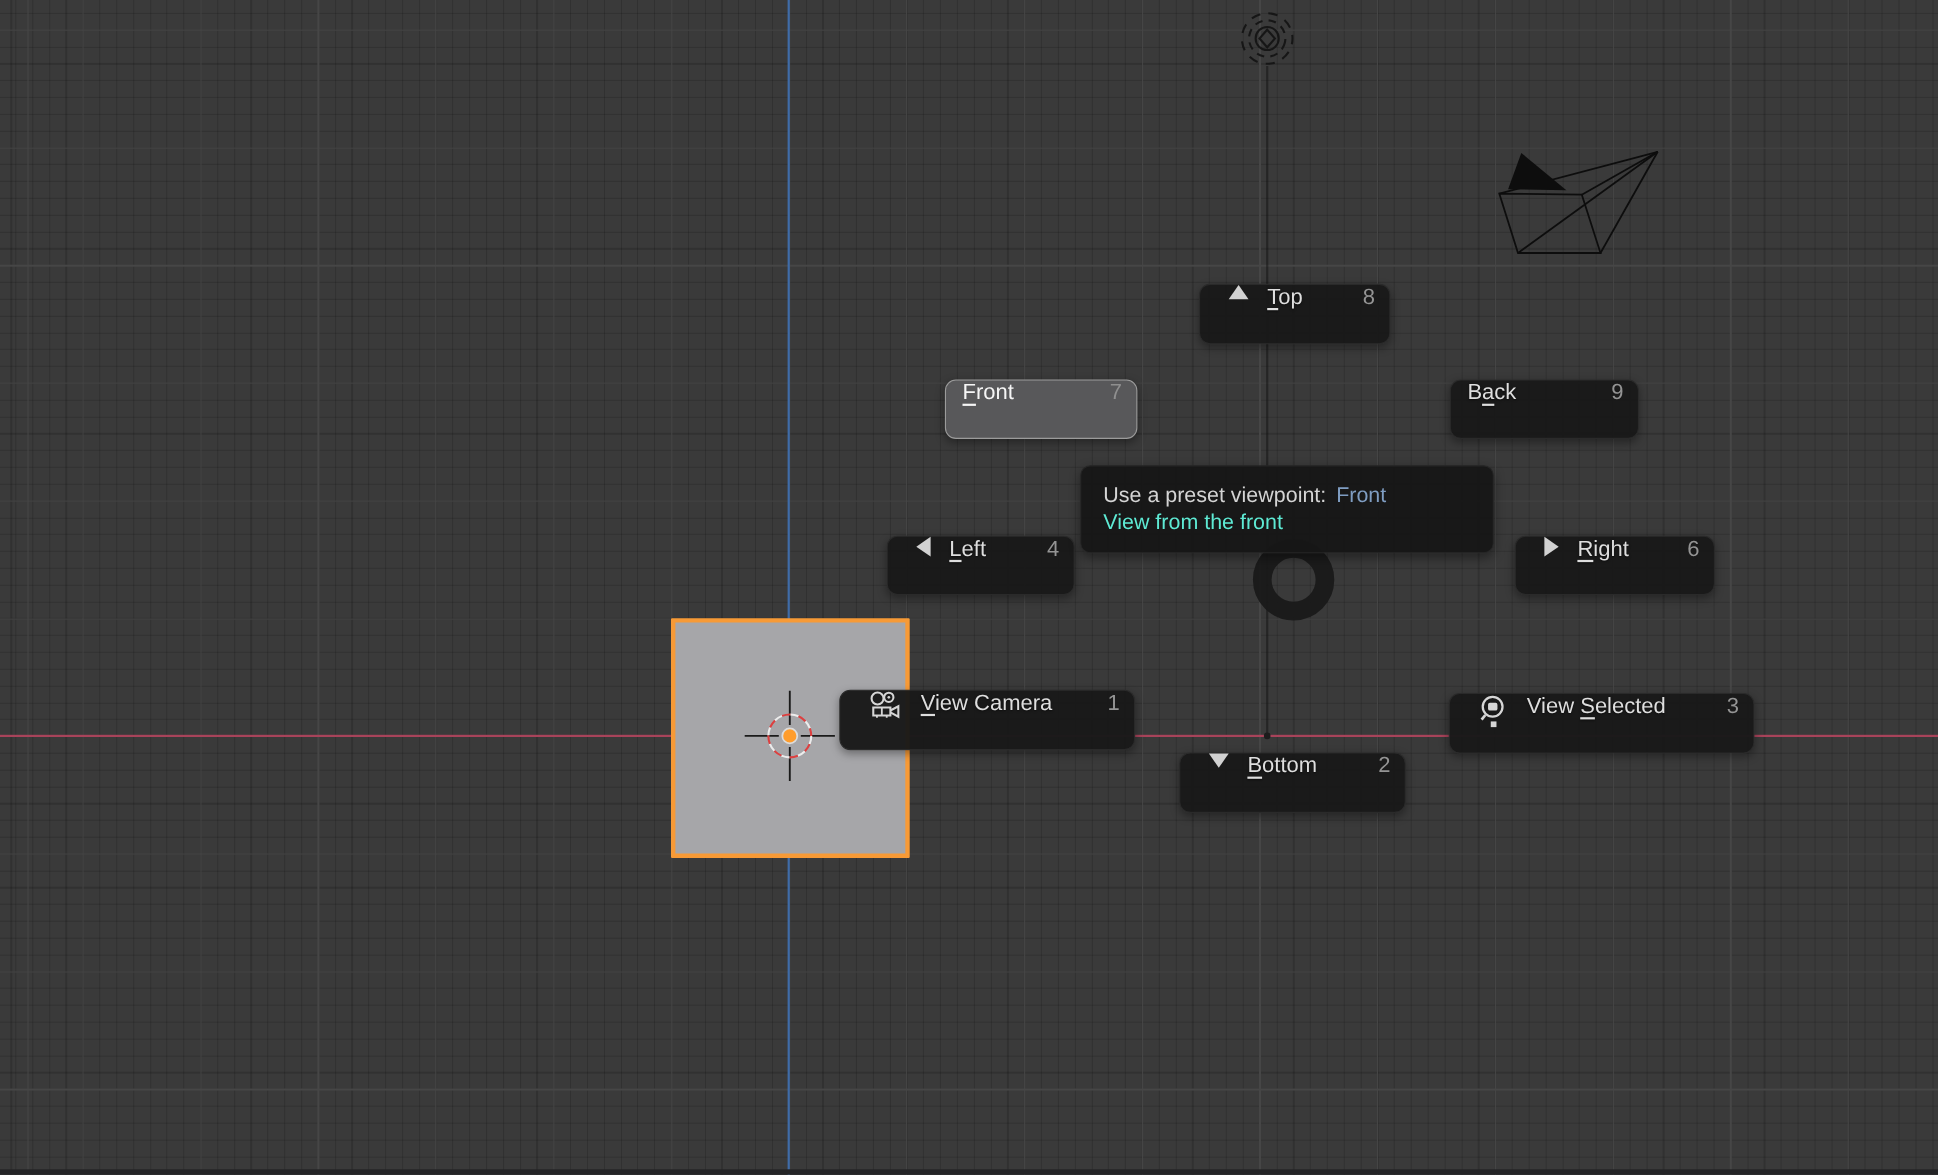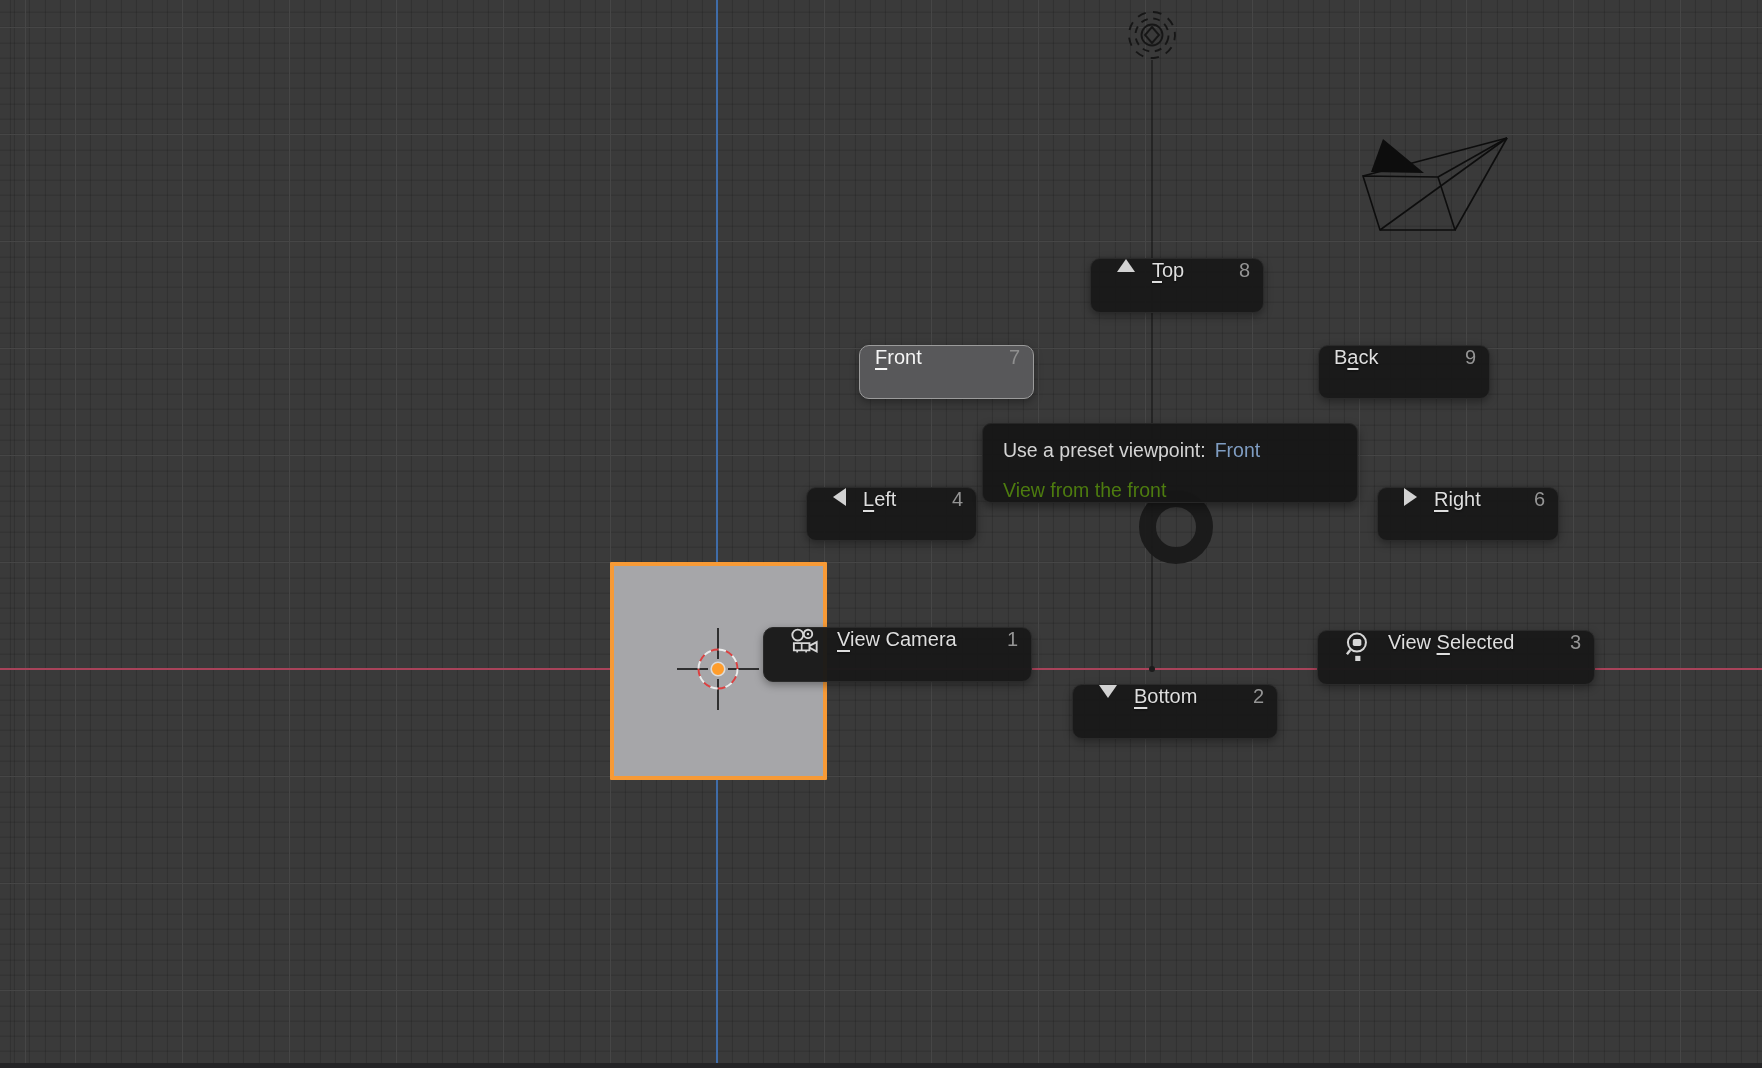--- a/index.html
+++ b/index.html
@@ -64,21 +64,21 @@
   .pm-bottom{left:1072px;top:684px;width:206px;height:55px;}
   
   #tooltip{
     left:982px;top:423px;width:376px;height:80px;box-sizing:border-box;
     background:rgba(23,23,23,.97);border:1px solid #262626;border-radius:9px;
     padding:14px 4px 0 20px;z-index:9;font-size:19.5px;line-height:25px;
     box-shadow:0 4px 10px rgba(0,0,0,.4);
   }
   #tooltip .t-label{color:#d4d4d4;}
   #tooltip .t-value{color:#7f9dc2;margin-left:9px;}
-  #tooltip .t-line2{color:#4d7c0f;margin-top:15px;}
+  #tooltip .t-line2{color:#5eead4;}
 </style>
 </head>
 <body>
 
 <div id="stage">
 
   <div class="abs" id="axis-z"></div>
   <div class="abs" id="axis-x"></div>
   <div class="abs" id="bottom-edge"></div>
 

